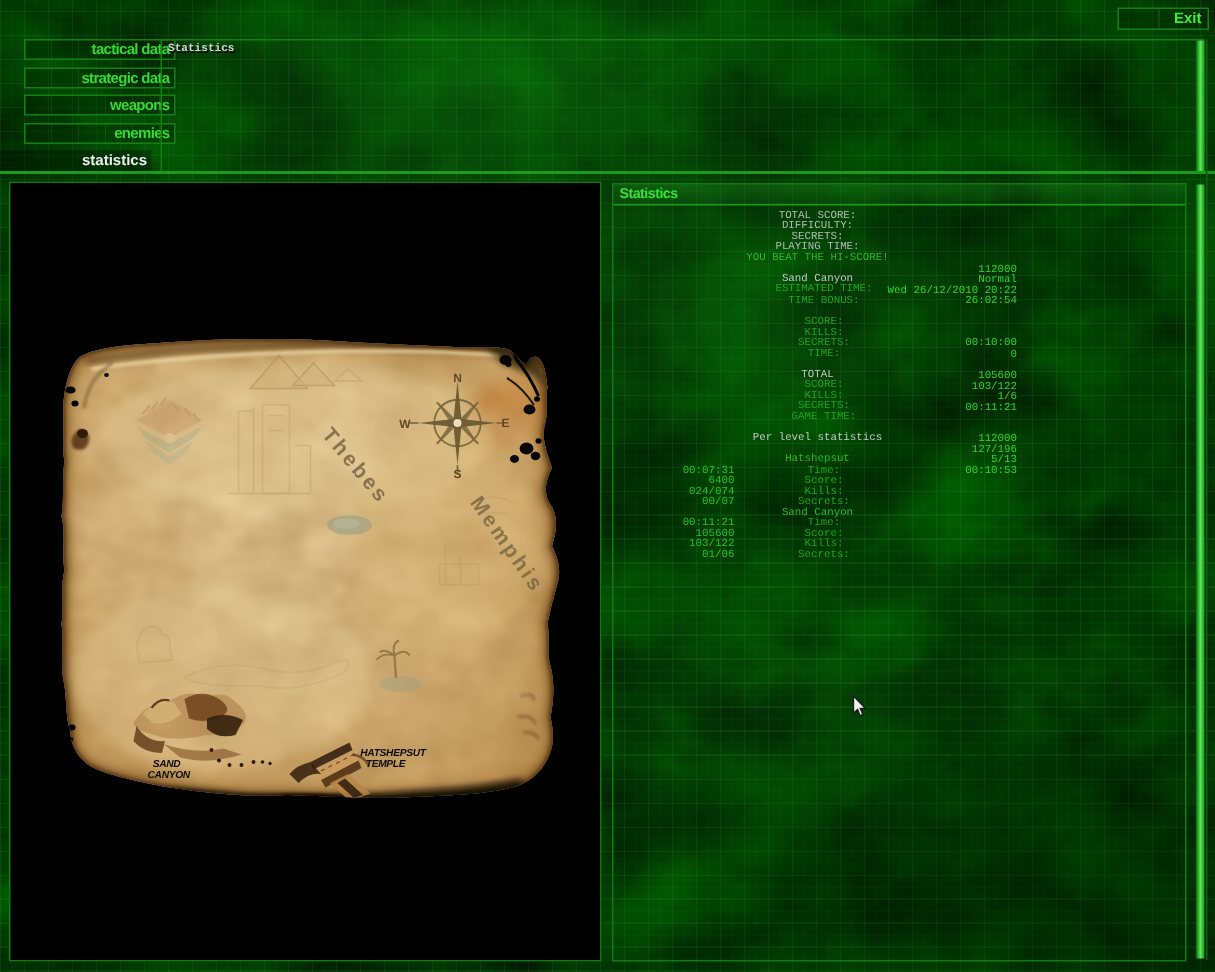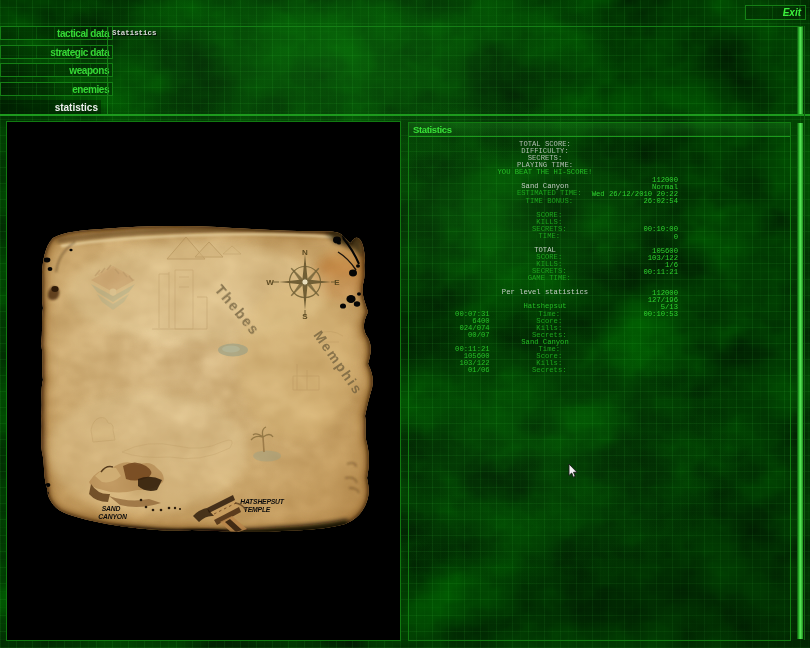--- a/index.html
+++ b/index.html
@@ -12,22 +12,22 @@
  radial-gradient(500px 300px at 740px 640px, rgba(0,0,0,0.30), rgba(0,0,0,0) 75%),
  repeating-linear-gradient(90deg, rgba(90,255,90,0.055) 0px, rgba(90,255,90,0.055) 1px, rgba(0,0,0,0) 1px, rgba(0,0,0,0) 16px),
  repeating-linear-gradient(0deg, rgba(90,255,90,0.05) 0px, rgba(90,255,90,0.05) 1px, rgba(0,0,0,0) 1px, rgba(0,0,0,0) 16px),
  repeating-linear-gradient(90deg, rgba(70,255,70,0.028) 0px, rgba(70,255,70,0.028) 1px, rgba(0,0,0,0) 1px, rgba(0,0,0,0) 8px),
  repeating-linear-gradient(0deg, rgba(70,255,70,0.025) 0px, rgba(70,255,70,0.025) 1px, rgba(0,0,0,0) 1px, rgba(0,0,0,0) 8px);
 }
 .box{position:absolute;border:1px solid #157f15;}
 #titlebar{left:5px;top:5px;width:733px;height:13px;background:repeating-linear-gradient(90deg,rgba(0,30,0,0.35) 0 26px,rgba(30,110,30,0.25) 26px 27px);}
 #titletext{position:absolute;left:4px;top:1px;width:700px;font-size:10px;font-weight:bold;color:#3cf03c;letter-spacing:-0.68px;}
 #exitbox{left:745px;top:5px;width:59px;height:13px;background:repeating-linear-gradient(90deg,rgba(0,30,0,0.35) 0 26px,rgba(30,110,30,0.25) 26px 27px);}
-#exittext{position:absolute;right:4px;top:1px;font-size:10px;font-weight:bold;color:#3cf03c;font-style:italic;}
-.btn{position:absolute;left:0px;width:99px;height:12px;border:1px solid #157f15;background:repeating-linear-gradient(90deg,rgba(0,25,0,0.35) 0 17px,rgba(25,100,25,0.28) 17px 18px);padding-left:12px;}
+#exittext{position:absolute;right:4px;top:1px;font-size:10px;font-weight:bold;color:#3cf03c;}
+.btn{position:absolute;left:16px;width:99px;height:12px;border:1px solid #157f15;background:repeating-linear-gradient(90deg,rgba(0,25,0,0.35) 0 17px,rgba(25,100,25,0.28) 17px 18px);}
 .btn span{position:absolute;right:3px;top:0.5px;font-size:10px;font-weight:bold;color:#35d835;letter-spacing:-0.45px;}
 #btn5{position:absolute;left:0px;width:101px;height:14px;background:rgba(0,10,0,0.35);}
 #btn5 span{position:absolute;right:3px;top:1.5px;font-size:10px;font-weight:bold;color:#efefef;}
 #tabbox{left:107px;top:26px;width:694px;height:88px;border:1px solid #157f15;}
 #tablabel{position:absolute;left:4px;top:2px;font-family:"Liberation Mono",monospace;font-size:7.4px;font-weight:bold;color:#d6d6d6;text-shadow:1px 1px 0 rgba(0,0,0,0.8);}
 #hline115{position:absolute;left:0;top:114px;width:810px;height:2px;background:#1d9a1d;}
 #mappanel{position:absolute;left:6px;top:121px;width:393px;height:518px;background:#000;border:1px solid #117a11;}
 #statpanel{position:absolute;left:408px;top:122px;width:381px;height:517px;border:1px solid #117a11;}
 #stathead{position:absolute;left:0;top:0;width:100%;height:13px;border-bottom:1px solid #1d9a1d;background:linear-gradient(rgba(50,190,50,0.22),rgba(30,140,30,0.10));}
 #stathead b{position:absolute;left:4px;top:1px;font-size:9.5px;font-weight:bold;color:#38e038;letter-spacing:-0.35px;}

